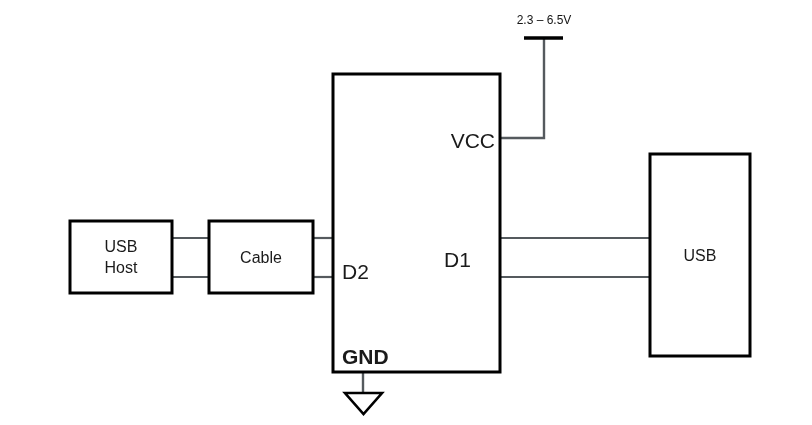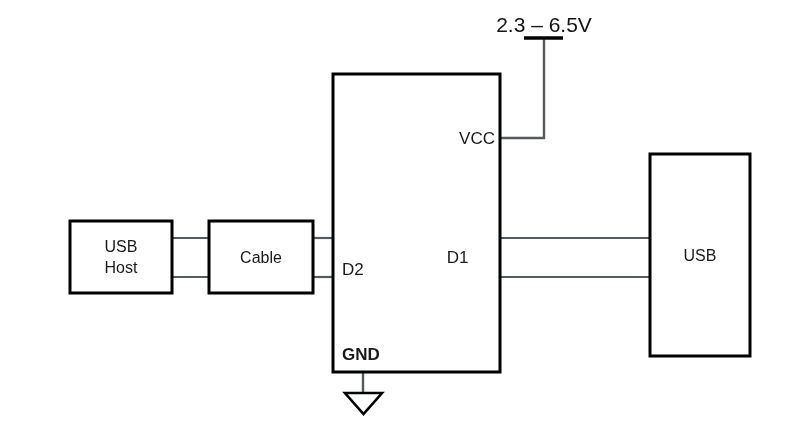--- a/index.html
+++ b/index.html
@@ -64,27 +64,27 @@
     align-items: center;
     justify-content: center;
     text-align: center;
     color: #1a1a1a;
     font-size: 16px;
     line-height: 21px;
     white-space: pre;
   }
   .pin-label {
     position: absolute;
-    font-size: 17px;
+    font-size: 21px;
     color: #1a1a1a;
     white-space: pre;
   }
   .supply-label {
     position: absolute;
-    font-size: 21px;
+    font-size: 12px;
     color: #141414;
     white-space: pre;
   }
 </style>
 </head>
 <body>
 
 <div id="diagram-root">
 
   <svg class="diagram-svg" viewBox="0 0 812 425">

